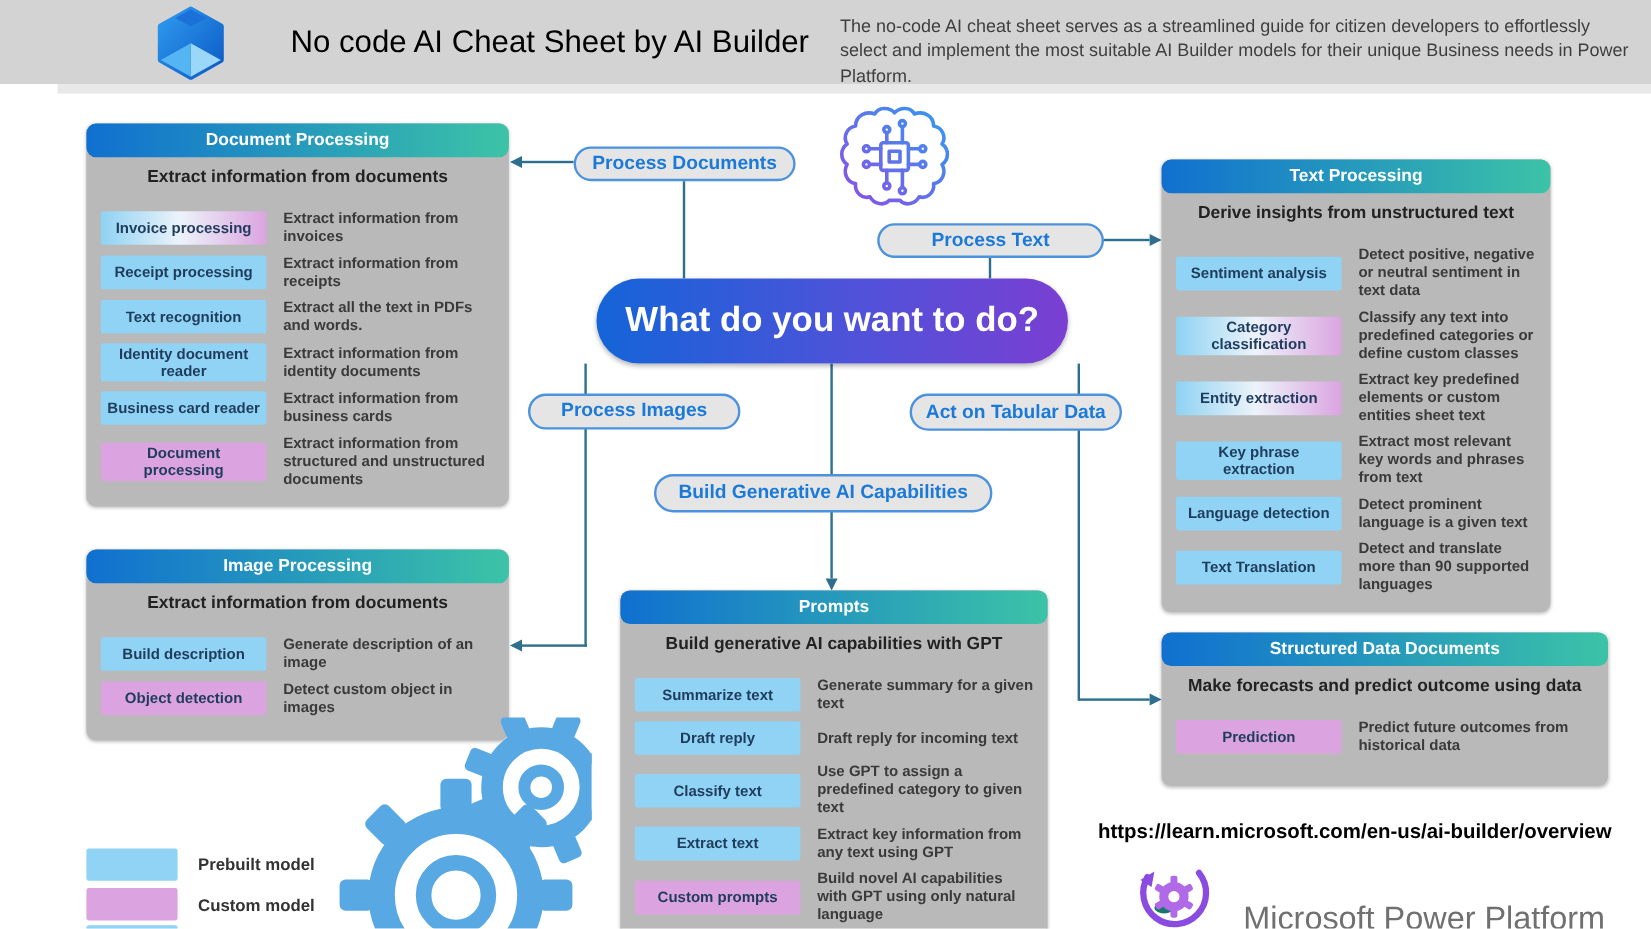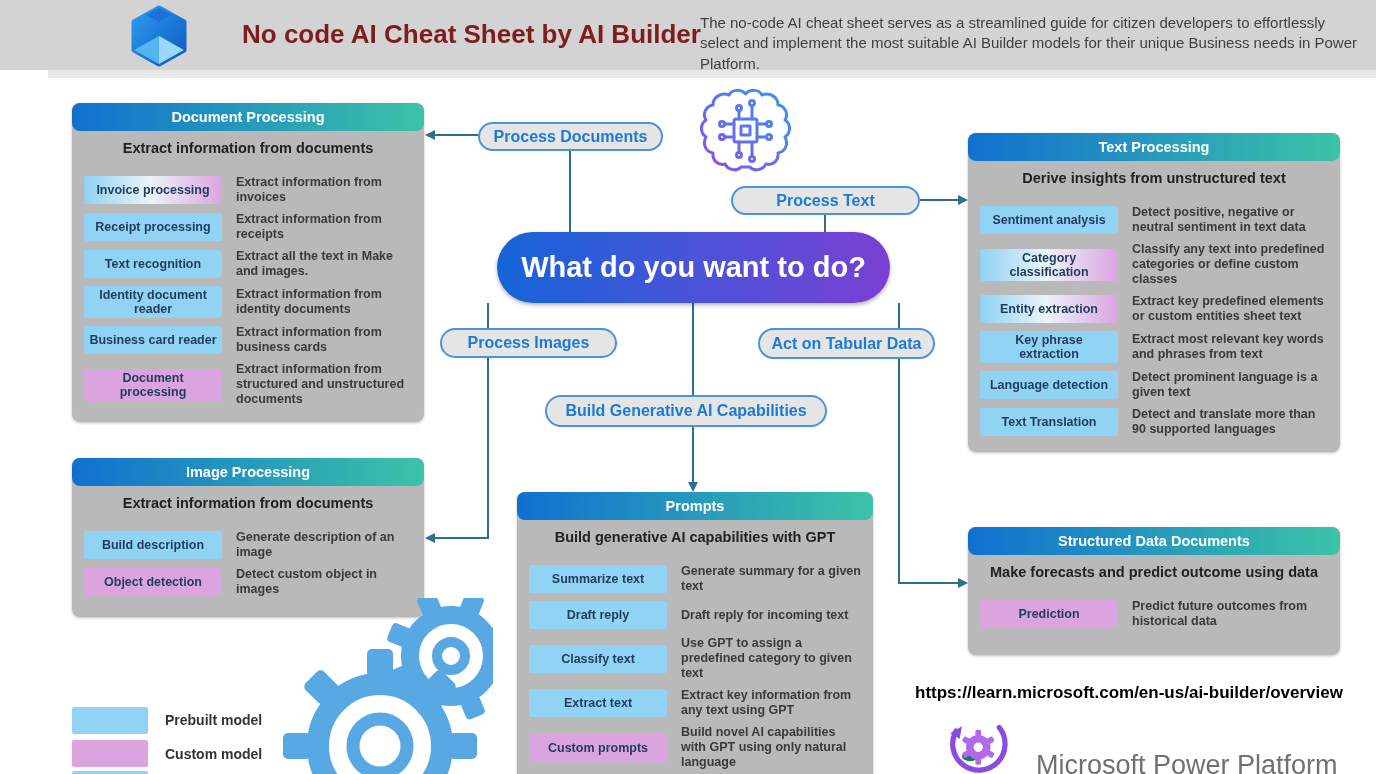--- a/index.html
+++ b/index.html
@@ -2,21 +2,21 @@
 <html><head>
 <meta charset="utf-8">
 <style>
   html,body{margin:0;padding:0}
   body{font-family:"Liberation Sans","DejaVu Sans",sans-serif}
   #canvas{position:relative;width:1376px;height:774px;background:#ffffff;overflow:hidden}
 
   
   .hdr-band{position:absolute;left:0;top:0;width:1376px;height:70px;background:#d3d3d3}
   .hdr-strip{position:absolute;left:48px;top:70px;width:1328px;height:8px;background:#e8e8e8}
-  .hdr-title{position:absolute;left:242px;top:19px;font-size:26px;font-weight:bold;color:#7f1d1d}
+  .hdr-title{position:absolute;left:242px;top:19px;font-size:26px;font-weight:normal;color:#000000}
   .hdr-desc{position:absolute;left:700px;top:13px;width:665px;font-size:15px;line-height:1.35;color:#3f3f3f}
   .hdr-logo{position:absolute;left:127px;top:5px}
 
   
   .box{position:absolute;background:#b9b9b9;border-radius:8px;padding-bottom:8px;box-shadow:0 1px 3px rgba(0,0,0,.25)}
   .box-header{height:28px;border-radius:8px;display:flex;align-items:center;justify-content:center;
     color:#fff;font-weight:bold;font-size:14.5px;background:linear-gradient(90deg,#1070d0,#3cc3a7)}
   .box-subtitle{text-align:center;font-weight:bold;font-size:14.5px;color:#222;margin:9px 10px 19px}
   .row{display:flex;align-items:center;margin:0 12px 7px}
   .chip{width:138px;min-height:28px;flex:none;display:flex;align-items:center;justify-content:center;
@@ -134,37 +134,37 @@
     <div class="row">
       <div class="chip t-both">Invoice processing</div>
       <div class="desc">Extract information from invoices</div>
     </div>
     <div class="row">
       <div class="chip t-prebuilt">Receipt processing</div>
       <div class="desc">Extract information from receipts</div>
     </div>
     <div class="row">
       <div class="chip t-prebuilt">Text recognition</div>
-      <div class="desc">Extract all the text in Make and images.</div>
+      <div class="desc">Extract all the text in PDFs and words.</div>
     </div>
     <div class="row">
       <div class="chip t-prebuilt">Identity document reader</div>
       <div class="desc">Extract information from identity documents</div>
     </div>
     <div class="row">
       <div class="chip t-prebuilt">Business card reader</div>
       <div class="desc">Extract information from business cards</div>
     </div>
     <div class="row">
       <div class="chip t-custom">Document processing</div>
       <div class="desc">Extract information from structured and unstructured documents</div>
     </div>
   </div>
 
-  <div class="box" style="left:968px;top:133px;width:372px;min-height:287px">
+  <div class="box" style="left:968px;top:133px;width:324px;min-height:287px">
     <div class="box-header">Text Processing</div>
     <div class="box-subtitle">Derive insights from unstructured text</div>
     <div class="row">
       <div class="chip t-prebuilt">Sentiment analysis</div>
       <div class="desc">Detect positive, negative or neutral sentiment in text data</div>
     </div>
     <div class="row">
       <div class="chip t-both">Category classification</div>
       <div class="desc">Classify any text into predefined categories or define custom classes</div>
     </div>

